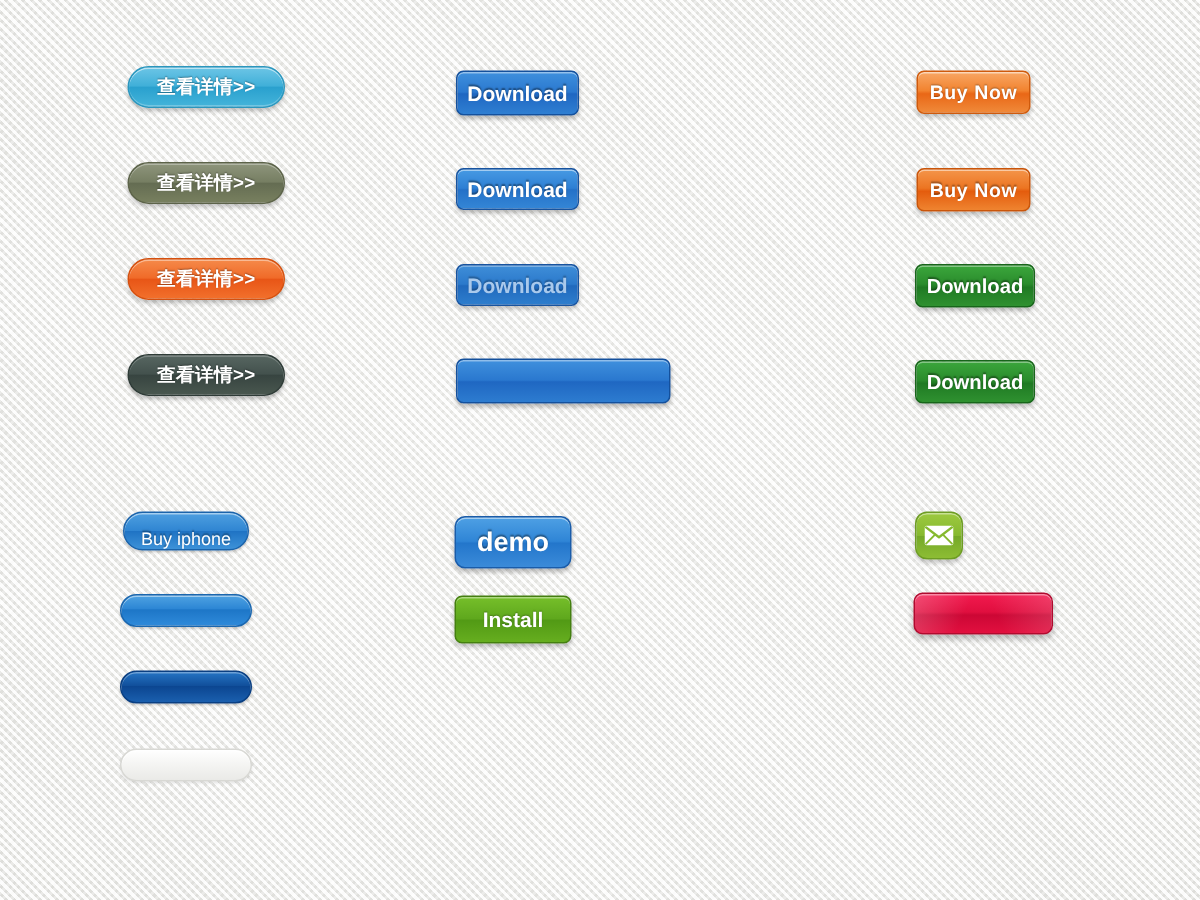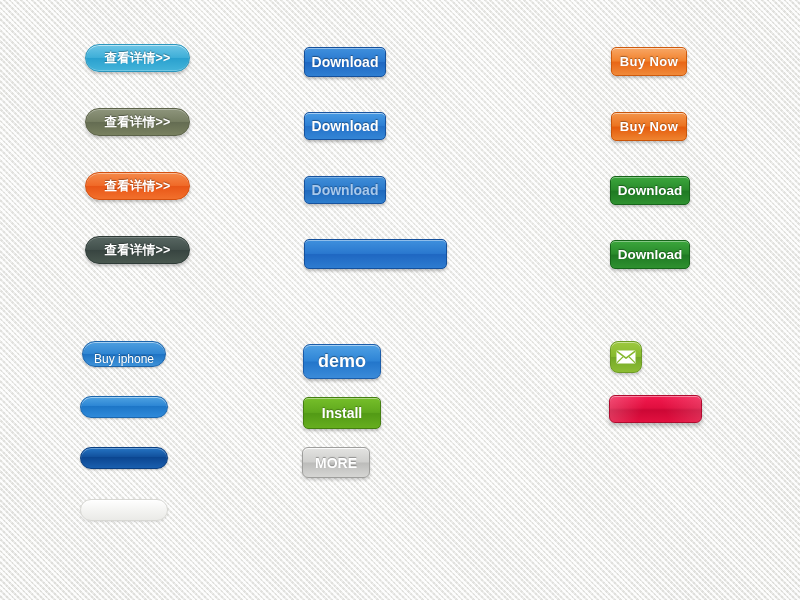--- a/index.html
+++ b/index.html
@@ -336,23 +336,20 @@
   </div>
 
   <div class="btn rect rect-demo" style="left:303px; top:344px;">
     <span class="lbl">demo</span>
   </div>
 
   <div class="btn rect rect-install" style="left:303px; top:397px;">
     <span class="lbl">Install</span>
   </div>
 
-  <div class="btn rect rect-more" style="left:302px; top:447px;">
-    <span class="lbl">MORE</span>
-  </div>
 
   <div class="btn rect-buynow" style="left:611px; top:47px;">
     <span class="lbl">Buy Now</span>
   </div>
 
   <div class="btn rect-buynow-b" style="left:611px; top:112px;">
     <span class="lbl">Buy Now</span>
   </div>
 
   <div class="btn rect-green-dl" style="left:610px; top:176px;">

